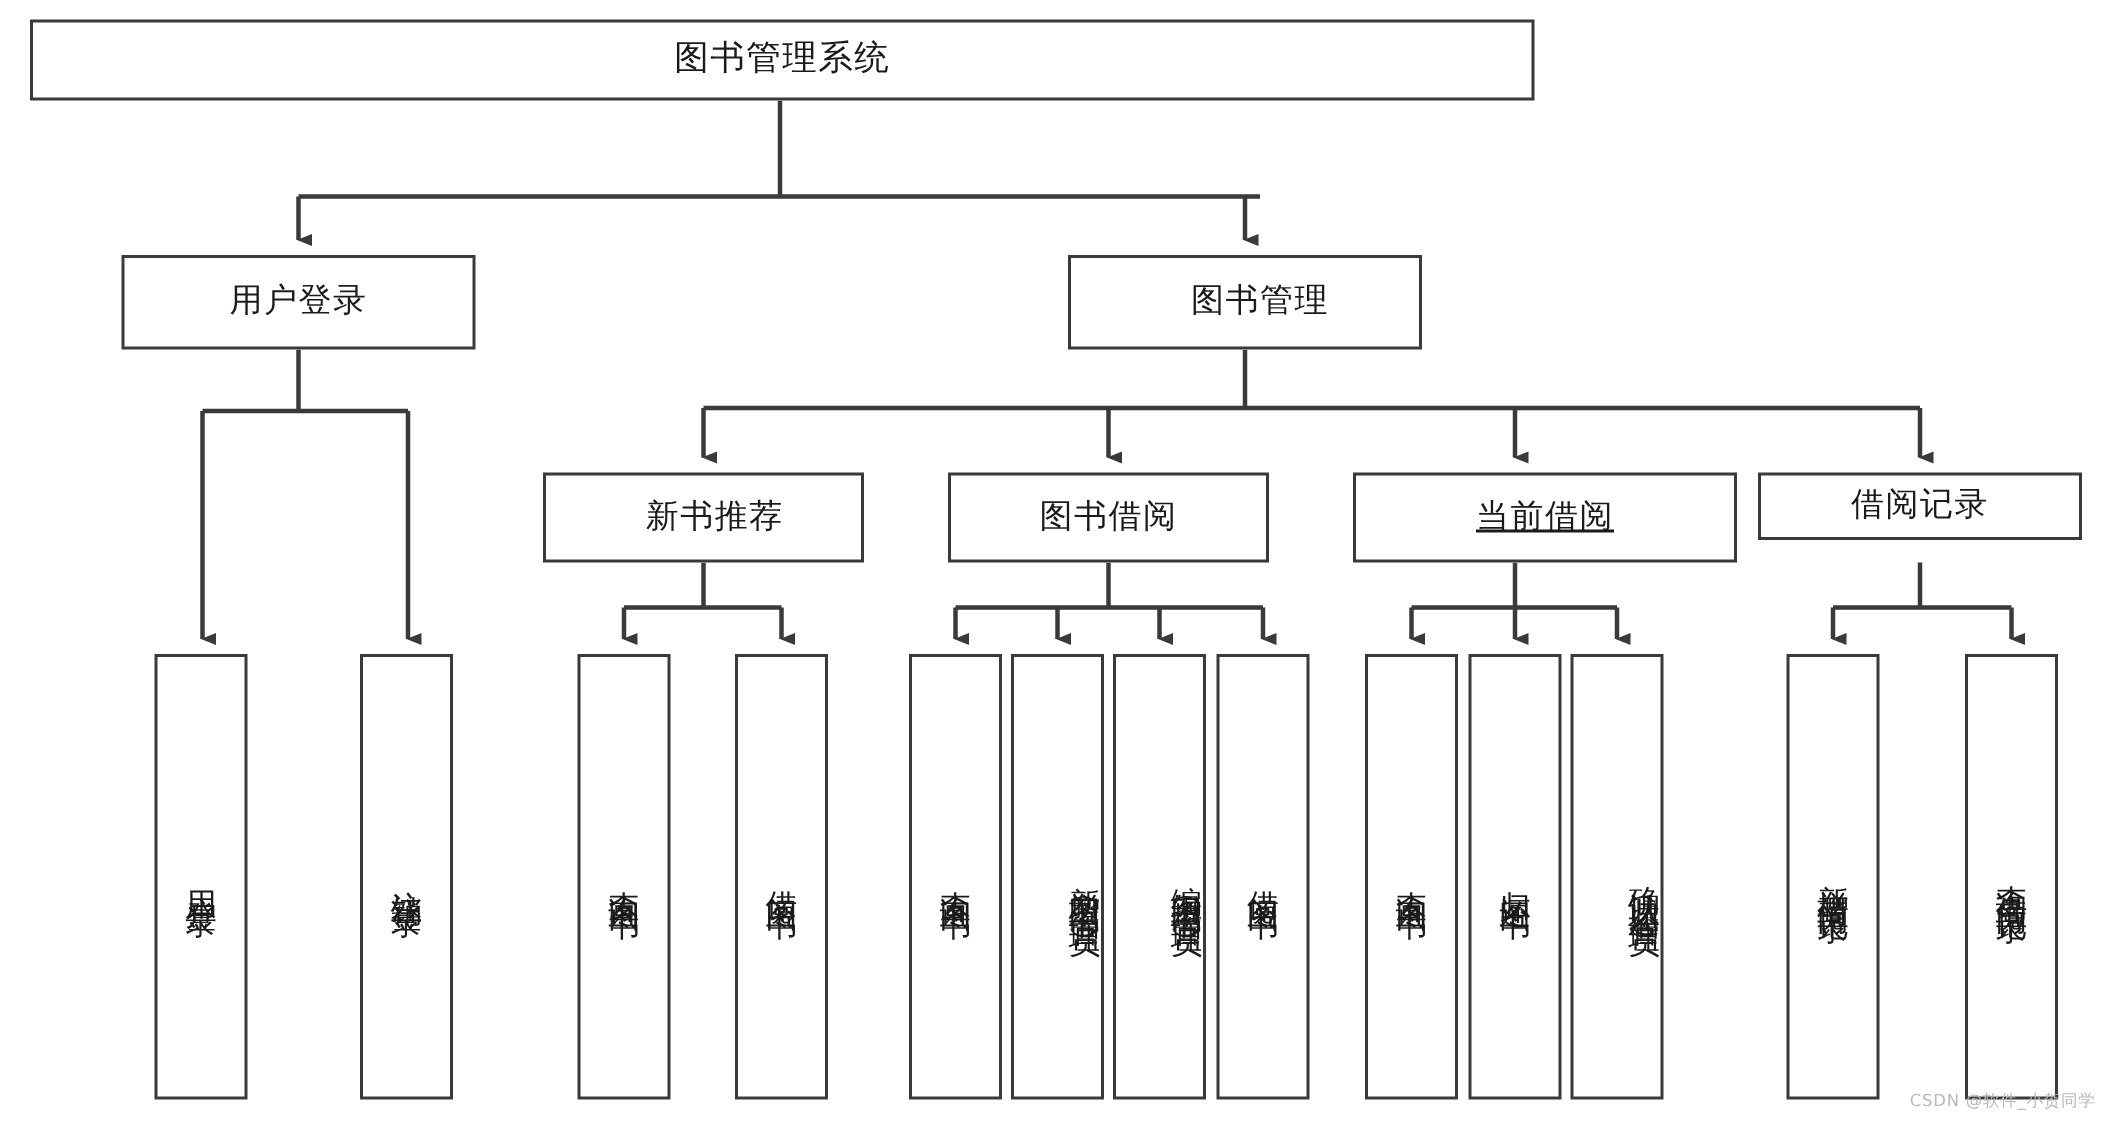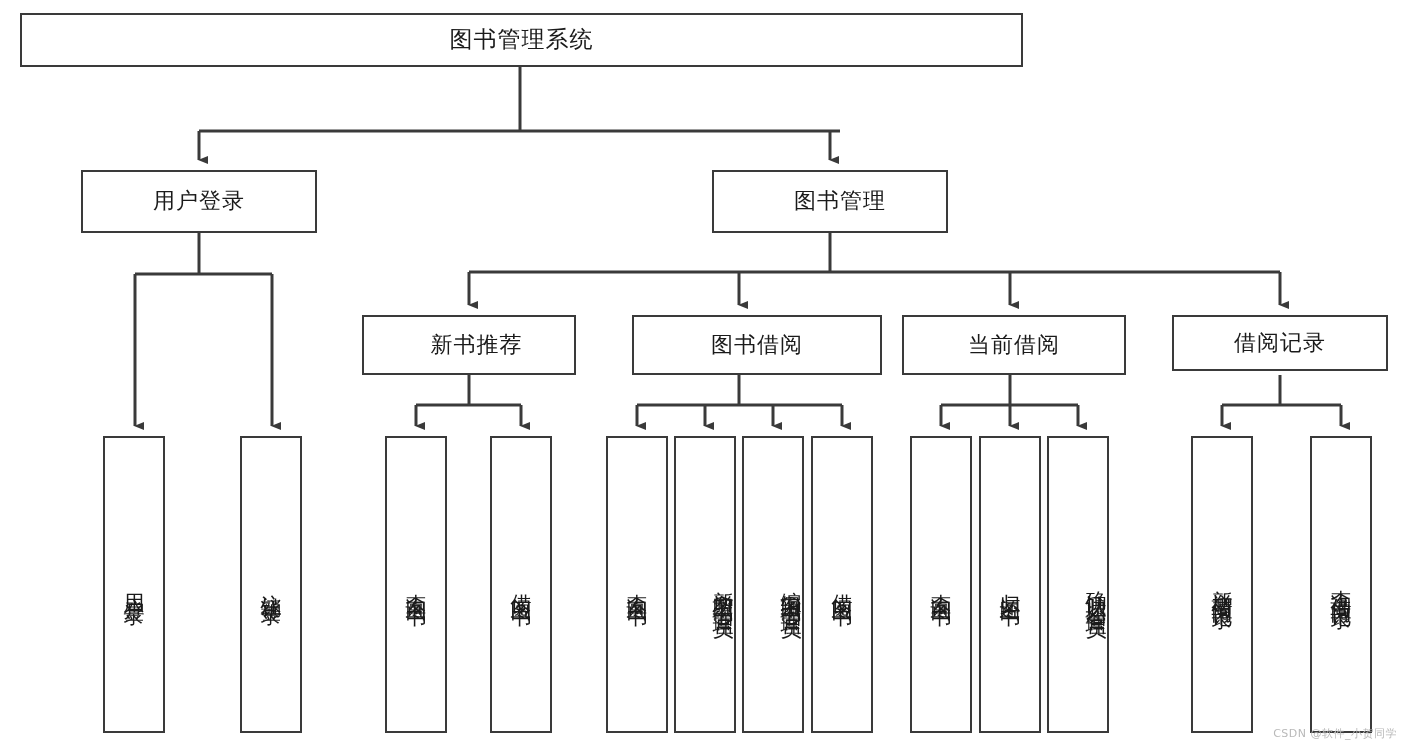--- a/index.html
+++ b/index.html
@@ -126,23 +126,23 @@
       <path d="M1341,405 L1341,426" marker-end="url(#arrowhead)"></path>
     </g>
   </svg>
 
   <div class="node horizontal root" style="left:20px; top:13px; width:1003px; height:54px;">图书管理系统</div>
 
   <div class="node horizontal" style="left:81px; top:170px; width:236px; height:63px;">用户登录</div>
   <div class="node horizontal" style="left:712px; top:170px; width:236px; height:63px;padding-left:20px;">图书管理</div>
 
   <div class="node horizontal" style="left:362px; top:315px; width:214px; height:60px;padding-left:15px;">新书推荐</div>
-  <div class="node horizontal" style="left:632px; top:315px; width:250px; height:60px;">图书借阅</div>
-  <div class="node horizontal" style="left:902px; top:315px; width:224px; height:60px;">当前借阅</div>
-  <div class="node horizontal" style="left:1172px; top:315px; width:216px; height:56px;">借阅记录</div>
+  <div class="node horizontal" style="left:632px; top:315px; width:214px; height:60px;">图书借阅</div>
+  <div class="node horizontal" style="left:902px; top:315px; width:256px; height:60px;text-decoration:underline;">当前借阅</div>
+  <div class="node horizontal" style="left:1172px; top:315px; width:216px; height:45px;">借阅记录</div>
 
   <div class="node leaf centered" style="left:103px; top:436px; width:62px; height:297px;">用户登录</div>
   <div class="node leaf centered" style="left:240px; top:436px; width:62px; height:297px;">注销登录</div>
 
   <div class="node leaf centered" style="left:385px; top:436px; width:62px; height:297px;">查询图书</div>
   <div class="node leaf centered" style="left:490px; top:436px; width:62px; height:297px;">借阅图书</div>
 
   <div class="node leaf centered" style="left:606px; top:436px; width:62px; height:297px;">查询图书</div>
   <div class="node leaf" style="left:674px; top:436px; width:62px; height:297px;">新增图书（管理员）</div>
   <div class="node leaf" style="left:742px; top:436px; width:62px; height:297px;">编辑图书（管理员）</div>

